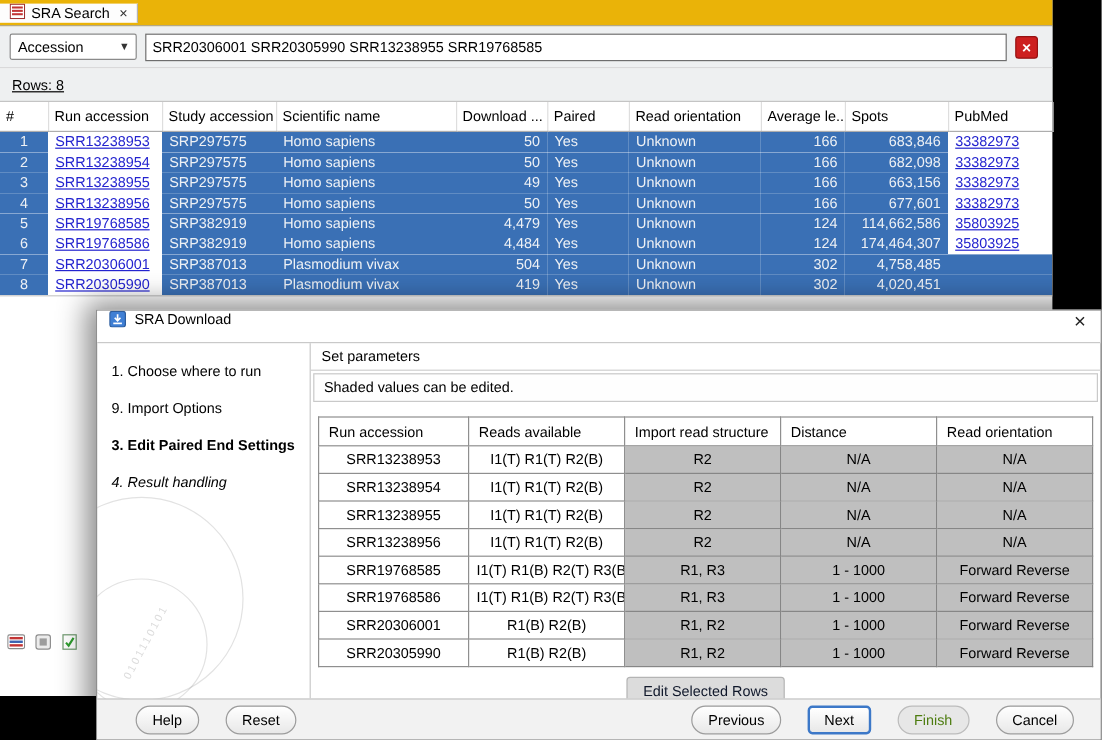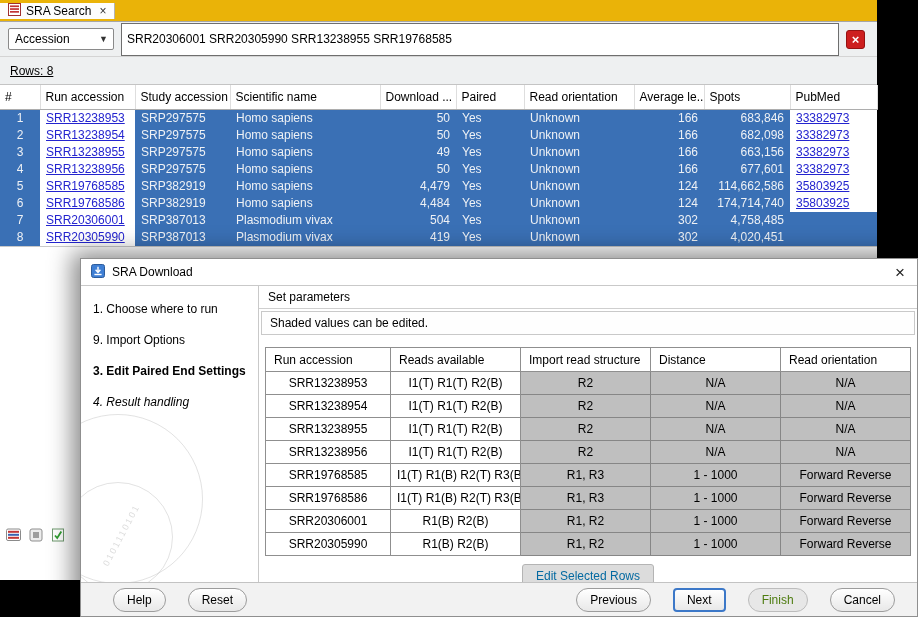--- a/index.html
+++ b/index.html
@@ -16,21 +16,21 @@
   .tabbar { height:22px; background:#eab308; border-bottom:1px solid #a6a6a6; display:flex; align-items:center; }
   .tab { display:flex; align-items:center; gap:5px; padding:0 8px; background:#fdfdfd;
          border-right:1px solid #b3b3b3; font-size:12px; cursor:pointer; }
   .tab-close { color:#333; font-size:12px; margin-left:3px; cursor:pointer; }
 
   .search-panel { height:35px; background:#eef0f1; border-bottom:1px solid #d4d4d4;
                   display:flex; align-items:center; gap:7px; padding:0 12px 0 8px; }
   .combo { width:106px; height:22px; background:#fff; border:1px solid #8a8a8a; border-radius:2px;
            display:flex; align-items:center; justify-content:space-between; padding:0 5px 0 6px; cursor:pointer; }
   .combo-arrow { font-size:9px; color:#333; }
-  .search-input { flex:1; height:33px; border:1px solid #6e6e6e; background:#fff;
+  .search-input { flex:1; height:23px; border:1px solid #6e6e6e; background:#fff;
                   padding:0 5px; font:12px "Liberation Sans", sans-serif; color:#000; }
   .clear-btn { width:19px; height:19px; background:#cd1f1f; border:1px solid #951212; border-radius:3px;
                color:#fff; font-weight:bold; font-size:13px; line-height:1;
                display:flex; align-items:center; justify-content:center; cursor:pointer; }
 
   .toolbar { height:28px; background:#eef0f1; border-bottom:1px solid #c4c4c4;
              position:relative; display:flex; align-items:center; padding:0 10px;text-decoration:underline; }
   .btn { font:12px "Liberation Sans", sans-serif; color:#000;
          background:linear-gradient(#ffffff,#e8e8e8); border:1px solid #9c9c9c; border-radius:3px;
          height:23px; padding:0 13px; display:inline-flex; align-items:center; justify-content:center;
@@ -52,21 +52,21 @@
   .num-cell { text-align:right; }
   .c-study, .c-sci { color:#d9dde2; }
   .c-orient { color:#454d56; }
 
   .status-icons { position:absolute; left:6px; top:528px; display:flex; gap:8px; align-items:center; }
 
   
   #dialog { position:absolute; left:80px; top:258px; width:838px; height:359px; background:#fff;
             border:1px solid #8f8f8f; box-shadow:-8px -6px 22px rgba(0,0,0,0.45);
             display:flex; flex-direction:column; }
-  .dlg-titlebar { flex:0 0 27px; display:flex; align-items:center; gap:7px; padding:0 10px;
+  .dlg-titlebar { flex:0 0 27px; display:flex; align-items:flex-start; gap:7px; padding:0 10px;
                   border-bottom:1px solid #c9c9c9; background:#fff; }
   .dlg-title { flex:1; }
   .dlg-close { font-size:17px; line-height:1; color:#222; cursor:pointer; padding:0 2px; }
 
   .dlg-body { flex:1; display:flex; min-height:0; }
   .steps { flex:0 0 178px; border-right:1px solid #c9c9c9; padding:16px 12px;
            position:relative; overflow:hidden; }
   .step { margin-bottom:16px; line-height:15px; cursor:pointer; }
   .step.active { font-weight:bold; }
   .step.future { font-style:italic; }
@@ -80,21 +80,21 @@
   .param-wrap { padding:12px 6px 0 6px; }
   .param-table { border-collapse:collapse; table-layout:fixed; width:645px;
                  font-size:12px; border:1px solid #6e6e6e; }
   .param-table th { font-weight:normal; text-align:left; background:#fff; height:24px;
                     padding:0 8px; border:1px solid #8f8f8f; overflow:hidden; white-space:nowrap; }
   .param-table td { text-align:center; height:23px; padding:0 6px; background:#fff;
                     border:1px solid #8f8f8f; overflow:hidden; white-space:nowrap; }
   .param-table td.shaded { background:#bfbfbf; border-color:#868686; }
 
   .edit-row { display:flex; justify-content:center; margin-top:8px; }
-  .btn.disabled { color:#0369a1; background:#dcdcdc; border-color:#b4b4b4; cursor:default; }
+  .btn.disabled { color:#0f172a; background:#dcdcdc; border-color:#b4b4b4; cursor:default; }
 
   .dlg-footer { flex:0 0 34px; border-top:1px solid #c3c3c3; background:#f2f2f2;
                 display:flex; align-items:center; gap:22px; padding:0 22px 0 32px; }
   .dlg-footer .btn { height:24px;border-radius:12px; }
   .dlg-footer .spacer { flex:1; }
   .btn.focus { border:2px solid #3c78c8; border-radius:4px; padding:0 12px; }
   .btn.disabled-flat { color:#4d7c0f; background:#e7e7e7; border-color:#bcbcbc; cursor:default; }
 </style>
 </head>
 <body>
@@ -219,21 +219,21 @@
         </tr>
         <tr class="sel-row">
           <td class="c-num">6</td>
           <td class="c-run link-cell"><span class="cell-link">SRR19768586</span></td>
           <td class="c-study">SRP382919</td>
           <td class="c-sci">Homo sapiens</td>
           <td class="c-dl num-cell">4,484</td>
           <td class="c-paired">Yes</td>
           <td class="c-orient">Unknown</td>
           <td class="c-avg num-cell">124</td>
-          <td class="c-spots num-cell">174,714,740</td>
+          <td class="c-spots num-cell">174,464,307</td>
           <td class="c-pubmed link-cell"><span class="cell-link">35803925</span></td>
         </tr>
         <tr class="sel-row">
           <td class="c-num">7</td>
           <td class="c-run link-cell"><span class="cell-link">SRR20306001</span></td>
           <td class="c-study">SRP387013</td>
           <td class="c-sci">Plasmodium vivax</td>
           <td class="c-dl num-cell">504</td>
           <td class="c-paired">Yes</td>
           <td class="c-orient">Unknown</td>

